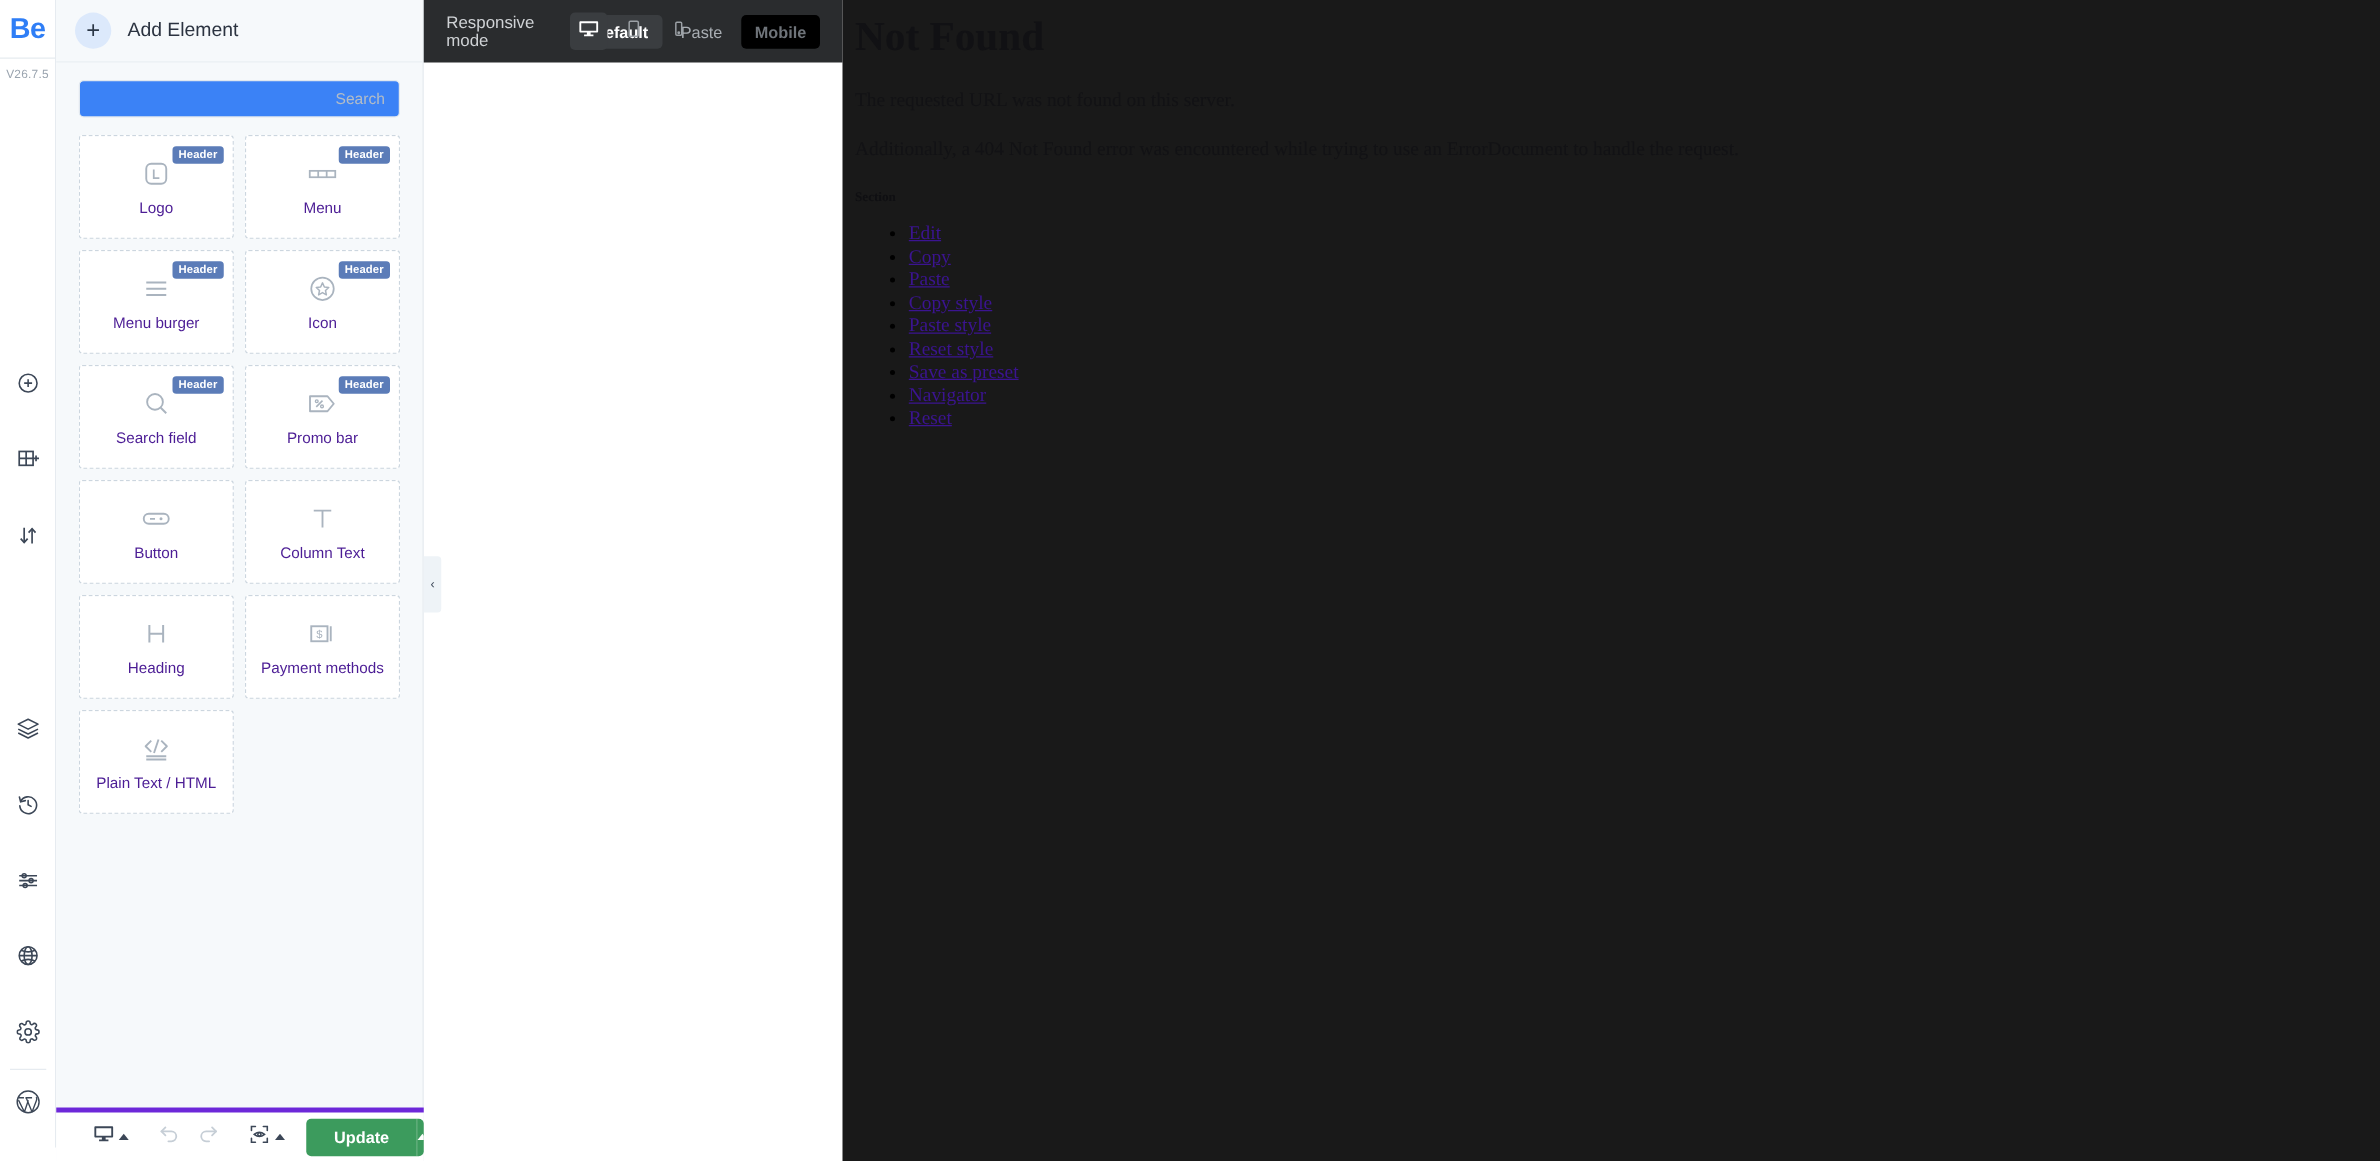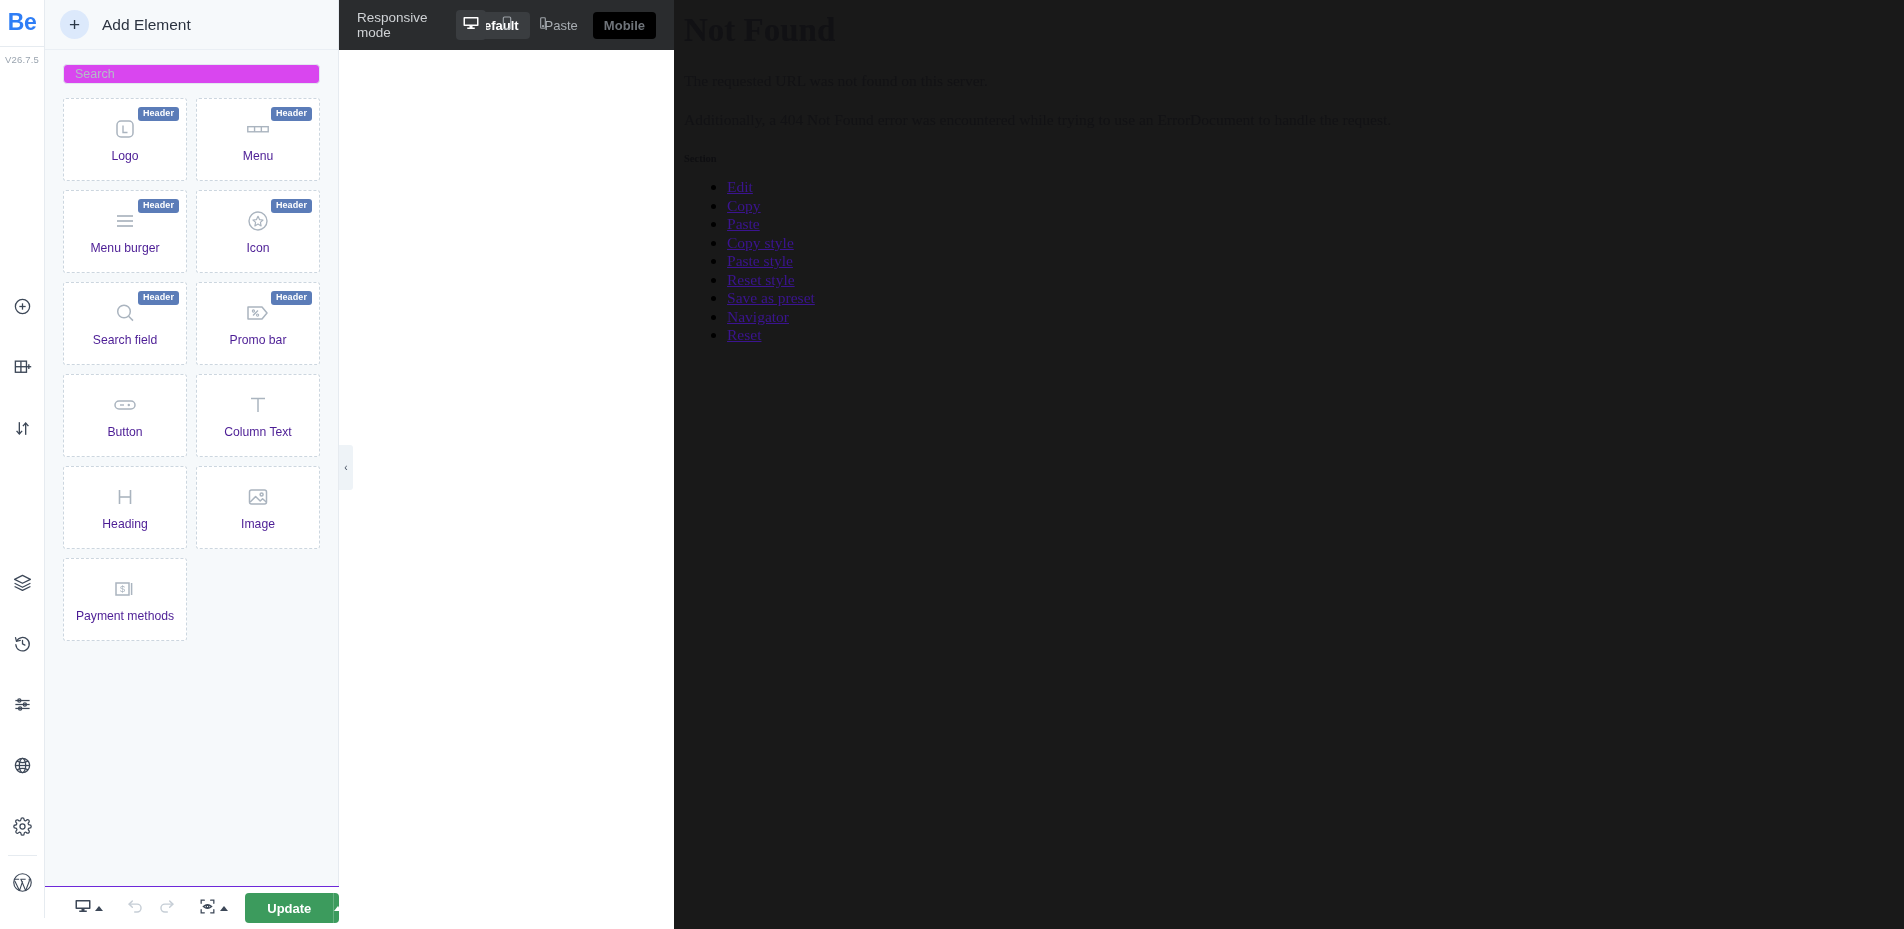--- a/index.html
+++ b/index.html
@@ -64,25 +64,25 @@
     width: 29px; height: 29px; border-radius: 50%;
     background: #dce9fb; color: #2b3746;
     display: flex; align-items: center; justify-content: center;
     font-size: 19px; line-height: 1; font-weight: 300;
     cursor: pointer; flex: 0 0 29px;
   }
   .panel-title { font-size: 15.5px; color: #2b3340; font-weight: 500; }
 
   .search-wrap { padding: 14px 18px 8px 18px; }
   .search-input {
-    width: 100%; height: 20px;
+    width: 100%; height: 30px;
     border: 1px solid #e1e8ef; border-radius: 4px;
-    background: #d946ef; color: #2b3340;
+    background: #3b82f6; color: #2b3340;
     font-size: 12.5px; font-family: "Liberation Sans", sans-serif;
-    padding: 0 11px; outline: none;
+    padding: 0 11px; outline: none; text-align: right;
   }
   .search-input::placeholder { color: #b3bcc6; }
 
   .grid {
     padding: 6px 18px 10px 18px;
     display: grid; grid-template-columns: 1fr 1fr;
     gap: 9px;
     overflow: hidden;
   }
   .card {
@@ -104,21 +104,21 @@
     font-size: 9px; font-weight: bold;
     padding: 2px 5px 3px 5px; border-radius: 3px;
     line-height: 1; letter-spacing: .1px;
   }
 
   
   .panel-footer {
     position: absolute; bottom: 0; left: 0;
     width: 294px; height: 43px;
     background: #ffffff;
-    border-top: 1px solid #6d28d9;
+    border-top: 4px solid #6d28d9;
     display: flex; align-items: center;
     padding-left: 25px; gap: 4px;
   }
   .ft-btn {
     display: flex; align-items: center; gap: 3px;
     color: #3c4757; cursor: pointer;
     padding: 3px 4px;
   }
   .ft-btn.disabled { color: #c6ced6; cursor: default; }
   .caret-up {
@@ -439,42 +439,44 @@
         <span class="card-icon">
           <svg width="22" height="24" viewBox="0 0 22 24" fill="none" stroke="currentColor" stroke-width="1.6">
             <line x1="5.5" y1="5" x2="5.5" y2="19"></line>
               <line x1="16.5" y1="5" x2="16.5" y2="19"></line>
             <line x1="5.5" y1="12" x2="16.5" y2="12"></line>
           </svg>
         </span>
         <span class="card-label">Heading</span>
       </div>
 
-      <div class="card">
-        <span class="card-icon">
-          <svg width="24" height="24" viewBox="0 0 24 24" fill="none" stroke="currentColor" stroke-width="1.5" stroke-linejoin="round">
-            <rect x="3.5" y="5" width="17" height="14" rx="2"></rect>
-            <circle cx="15.6" cy="9.6" r="1.5"></circle>
-            <polyline points="4.2,17 9.6,11.5 14.2,16 16.6,13.8 20.2,17"></polyline>
-          </svg>
-        </span>
-        <span class="card-label">Image</span>
-      </div>
 
       <div class="card">
         <span class="card-icon">
           <svg width="26" height="22" viewBox="0 0 26 22" fill="none" stroke="currentColor" stroke-width="1.5">
             <rect x="4" y="5" width="13" height="12"></rect>
             <line x1="19.6" y1="5" x2="19.6" y2="17"></line>
             <text x="10.5" y="14.2" font-size="9" fill="currentColor" stroke="none" text-anchor="middle" font-family="Liberation Sans, sans-serif">$</text>
           </svg>
         </span>
         <span class="card-label">Payment methods</span>
       </div>
 
+      <div class="card">
+        <span class="card-icon">
+          <svg width="26" height="22" viewBox="0 0 26 22" fill="none" stroke="currentColor" stroke-width="1.5" stroke-linejoin="round">
+            <polyline points="9,4.5 4.5,9 9,13.5"></polyline>
+            <polyline points="17,4.5 21.5,9 17,13.5"></polyline>
+            <line x1="14.8" y1="3.6" x2="11.2" y2="14.4"></line>
+            <line x1="5" y1="17" x2="21" y2="17"></line>
+            <line x1="5" y1="19.6" x2="21" y2="19.6"></line>
+          </svg>
+        </span>
+        <span class="card-label">Plain Text / HTML</span>
+      </div>
     </div>
 
     <div class="panel-footer">
       <div class="ft-btn">
         <span>
           <svg width="18" height="18" viewBox="0 0 24 24" fill="currentColor">
             <path d="M3 4h18a1 1 0 0 1 1 1v10a1 1 0 0 1-1 1h-7v2h3v2H7v-2h3v-2H3a1 1 0 0 1-1-1V5a1 1 0 0 1 1-1zm1 2v8h16V6H4z"></path>
           </svg>
         </span>
         <span class="caret-up"></span>

